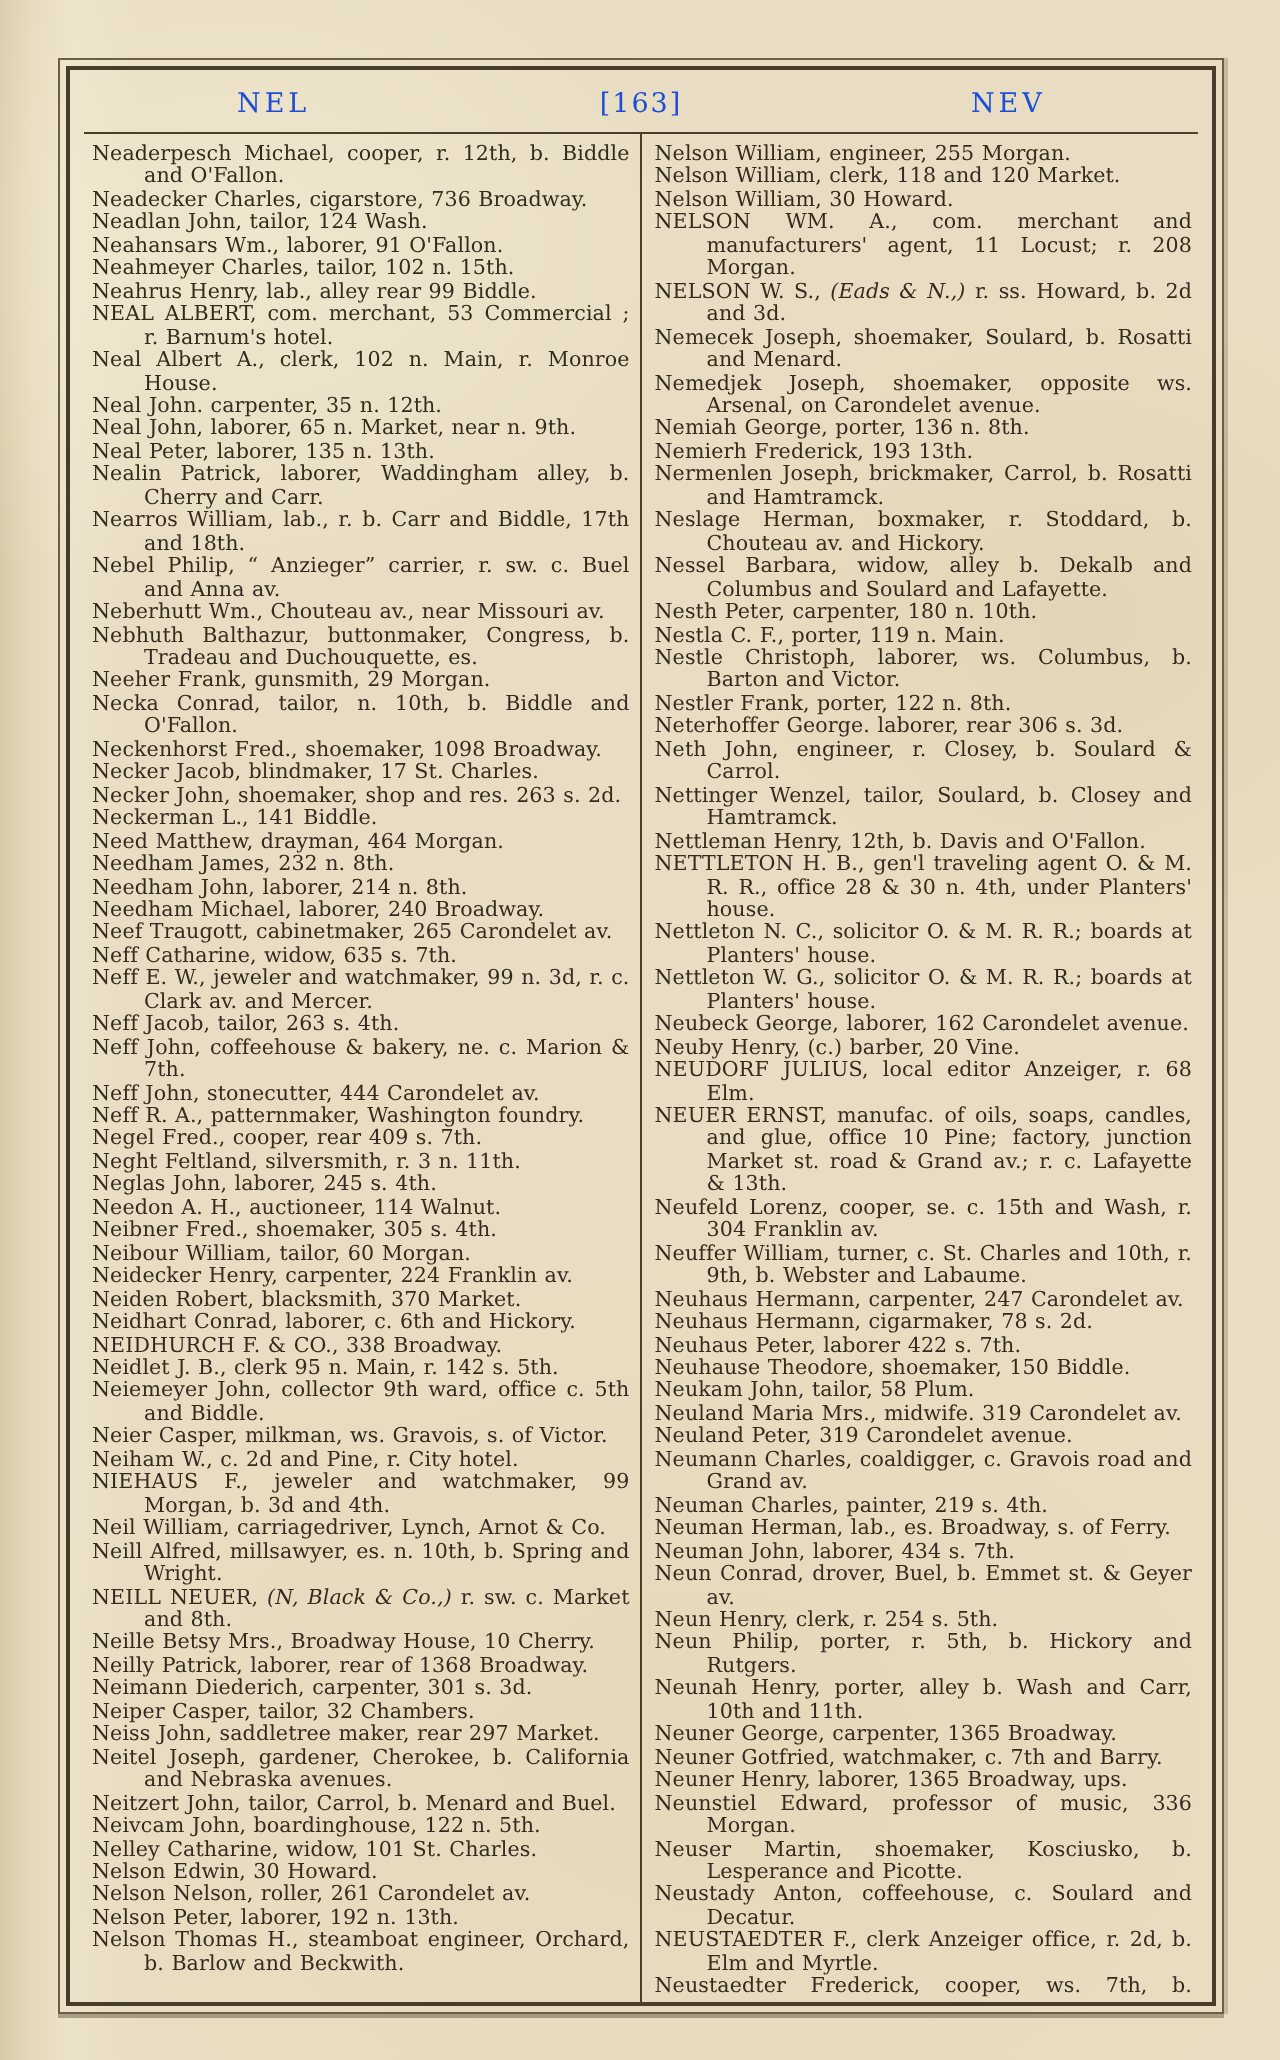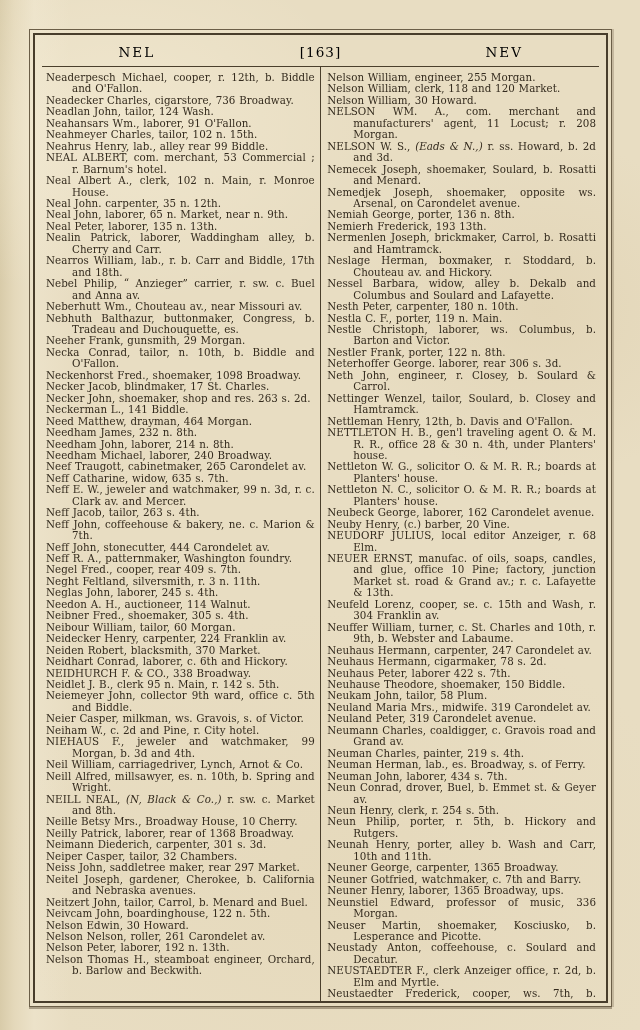--- a/index.html
+++ b/index.html
@@ -30,21 +30,21 @@
     border: 2px solid #483d2b;
     display: flex;
     flex-direction: column;
   }
   .page-header {
     display: flex;
     align-items: flex-start;
     padding: 9px 10px 6px 10px;
     font-size: 13.5px;
     letter-spacing: 2px;
-    color: #000000;
+    color: #1d4ed8;
   }
   .page-header .hdr { flex: 1; text-align: center; }
   .page-header .hdr.num { letter-spacing: 1px; }
   .header-rule {
     border-top: 1.5px solid #4a3f2c;
     margin: 0 7px;
   }
   .columns {
     flex: 1;
     display: flex;
@@ -134,29 +134,30 @@
             <p class="entry"><span>Neiden Robert, blacksmith, 370 Market.</span></p>
             <p class="entry"><span>Neidhart Conrad, laborer, c. 6th and Hickory.</span></p>
             <p class="entry"><span>NEIDHURCH F. &amp; CO., 338 Broadway.</span></p>
             <p class="entry"><span>Neidlet J. B., clerk 95 n. Main, r. 142 s. 5th.</span></p>
             <p class="entry"><span>Neiemeyer John, collector 9th ward, office c. 5th and Biddle.</span></p>
             <p class="entry"><span>Neier Casper, milkman, ws. Gravois, s. of Victor.</span></p>
             <p class="entry"><span>Neiham W., c. 2d and Pine, r. City hotel.</span></p>
             <p class="entry"><span>NIEHAUS F., jeweler and watchmaker, 99 Morgan, b. 3d and 4th.</span></p>
             <p class="entry"><span>Neil William, carriagedriver, Lynch, Arnot &amp; Co.</span></p>
             <p class="entry"><span>Neill Alfred, millsawyer, es. n. 10th, b. Spring and Wright.</span></p>
-            <p class="entry"><span>NEILL NEAL, </span><i>(N, Black &amp; Co.,)</i><span> r. sw. c. Market and 8th.</span></p>
+            <p class="entry"><span>NEILL NEUER, </span><i>(N, Black &amp; Co.,)</i><span> r. sw. c. Market and 8th.</span></p>
             <p class="entry"><span>Neille Betsy Mrs., Broadway House, 10 Cherry.</span></p>
             <p class="entry"><span>Neilly Patrick, laborer, rear of 1368 Broadway.</span></p>
             <p class="entry"><span>Neimann Diederich, carpenter, 301 s. 3d.</span></p>
             <p class="entry"><span>Neiper Casper, tailor, 32 Chambers.</span></p>
             <p class="entry"><span>Neiss John, saddletree maker, rear 297 Market.</span></p>
             <p class="entry"><span>Neitel Joseph, gardener, Cherokee, b. California and Nebraska avenues.</span></p>
             <p class="entry"><span>Neitzert John, tailor, Carrol, b. Menard and Buel.</span></p>
             <p class="entry"><span>Neivcam John, boardinghouse, 122 n. 5th.</span></p>
+            <p class="entry"><span>Nelley Catharine, widow, 101 St. Charles.</span></p>
             <p class="entry"><span>Nelson Edwin, 30 Howard.</span></p>
             <p class="entry"><span>Nelson Nelson, roller, 261 Carondelet av.</span></p>
             <p class="entry"><span>Nelson Peter, laborer, 192 n. 13th.</span></p>
             <p class="entry"><span>Nelson Thomas H., steamboat engineer, Orchard, b. Barlow and Beckwith.</span></p>
           </div>
         <div class="divider"></div>
         <div class="col">
             <p class="entry"><span>Nelson William, engineer, 255 Morgan.</span></p>
             <p class="entry"><span>Nelson William, clerk, 118 and 120 Market.</span></p>
             <p class="entry"><span>Nelson William, 30 Howard.</span></p>
@@ -171,22 +172,22 @@
             <p class="entry"><span>Nessel Barbara, widow, alley b. Dekalb and Columbus and Soulard and Lafayette.</span></p>
             <p class="entry"><span>Nesth Peter, carpenter, 180 n. 10th.</span></p>
             <p class="entry"><span>Nestla C. F., porter, 119 n. Main.</span></p>
             <p class="entry"><span>Nestle Christoph, laborer, ws. Columbus, b. Barton and Victor.</span></p>
             <p class="entry"><span>Nestler Frank, porter, 122 n. 8th.</span></p>
             <p class="entry"><span>Neterhoffer George. laborer, rear 306 s. 3d.</span></p>
             <p class="entry"><span>Neth John, engineer, r. Closey, b. Soulard &amp; Carrol.</span></p>
             <p class="entry"><span>Nettinger Wenzel, tailor, Soulard, b. Closey and Hamtramck.</span></p>
             <p class="entry"><span>Nettleman Henry, 12th, b. Davis and O'Fallon.</span></p>
             <p class="entry"><span>NETTLETON H. B., gen'l traveling agent O. &amp; M. R. R., office 28 &amp; 30 n. 4th, under Planters' house.</span></p>
+            <p class="entry"><span>Nettleton N. C., solicitor O. &amp; M. R. R.; boards at Planters' house.</span></p>
             <p class="entry"><span>Nettleton W. G., solicitor O. &amp; M. R. R.; boards at Planters' house.</span></p>
-            <p class="entry"><span>Nettleton N. C., solicitor O. &amp; M. R. R.; boards at Planters' house.</span></p>
             <p class="entry"><span>Neubeck George, laborer, 162 Carondelet avenue.</span></p>
             <p class="entry"><span>Neuby Henry, (c.) barber, 20 Vine.</span></p>
             <p class="entry"><span>NEUDORF JULIUS, local editor Anzeiger, r. 68 Elm.</span></p>
             <p class="entry"><span>NEUER ERNST, manufac. of oils, soaps, candles, and glue, office 10 Pine;  factory, junction Market st. road &amp; Grand av.; r. c. Lafayette &amp; 13th.</span></p>
             <p class="entry"><span>Neufeld Lorenz, cooper, se. c. 15th and Wash, r. 304 Franklin av.</span></p>
             <p class="entry"><span>Neuffer William, turner, c. St. Charles and 10th, r. 9th, b. Webster and Labaume.</span></p>
             <p class="entry"><span>Neuhaus Hermann, carpenter, 247 Carondelet av.</span></p>
             <p class="entry"><span>Neuhaus Hermann, cigarmaker, 78 s. 2d.</span></p>
             <p class="entry"><span>Neuhaus Peter, laborer 422 s. 7th.</span></p>
             <p class="entry"><span>Neuhause Theodore, shoemaker, 150 Biddle.</span></p>

